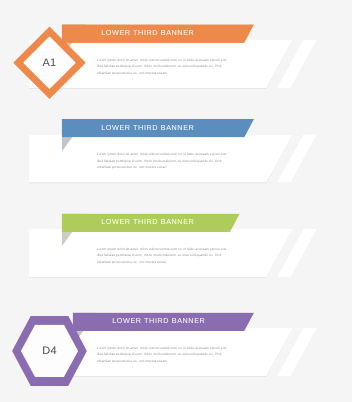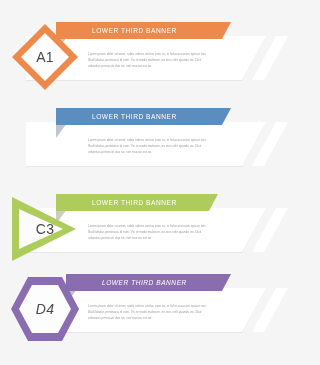--- a/index.html
+++ b/index.html
@@ -15,21 +15,21 @@
   }
   .banner-row {
     position: absolute;
     left: 0;
     width: 300px;
     height: 80px;
   }
   #row-0 { top: 14px; }
   #row-1 { top: 100px; }
   #row-2 { top: 186px; }
-  #row-3 { top: 266px; font-style: italic; }
+  #row-3 { top: 276px; }
 
   
   .card {
     position: absolute;
     left: 26px;
     top: 22px;
     width: 240px;
     height: 44px;
     background: #ffffff;
     -webkit-clip-path: polygon(0 0, 100% 0, calc(100% - 24px) 100%, 0 100%);
@@ -107,21 +107,21 @@
     width: 74px;
     height: 74px;
   }
   .shape-label {
     position: absolute;
     left: 0; top: 0;
     width: 100%; height: 100%;
     display: flex;
     align-items: center;
     justify-content: center;
-    font-size: 14px;
+    font-size: 10px;
     color: #4a4a4a;
     letter-spacing: 0.3px;
     z-index: 4;
   }
 
   
   .sh-diamond-outer, .sh-diamond-inner {
     position: absolute;
     -webkit-clip-path: polygon(50% 0, 100% 50%, 50% 100%, 0 50%);
     clip-path: polygon(50% 0, 100% 50%, 50% 100%, 0 50%);
@@ -197,25 +197,20 @@
     </div>
     <div class="banner-row" id="row-2">
       <div class="card-shadow"></div>
       <div class="card"></div>
       <div class="stripe"></div>
       <div class="banner-fold" style="background: rgb(174, 204, 92); filter: brightness(0.45); left: 56px;"></div>
       <div class="banner" style="background: rgb(174, 204, 92); left: 56px; width: 162px;">
         <span class="banner-title">LOWER THIRD BANNER</span>
       </div>
       <div class="body-text">Lorem ipsum dolor sit amet, nobis videns veritus eum cu, in falso accusam epicuri eos. Illud fabulas pertinacia id eum. Vis te modo malorum, eo eius velit quando vix. Dicit urbanitas persecuti duo ne, vert mucius est an.</div>
-      <div class="shape-wrap">
-        <div class="sh-tri-outer" style="background: rgb(174, 204, 92);"></div>
-        <div class="sh-tri-inner"></div>
-        <div class="shape-label">C3</div>
-      </div>
     </div>
     <div class="banner-row" id="row-3">
       <div class="card-shadow"></div>
       <div class="card"></div>
       <div class="stripe"></div>
       <div class="banner-fold" style="background: rgb(138, 108, 176); filter: brightness(0.45); left: 66px;"></div>
       <div class="banner" style="background: rgb(138, 108, 176); left: 66px; width: 165px;">
         <span class="banner-title">LOWER THIRD BANNER</span>
       </div>
       <div class="body-text">Lorem ipsum dolor sit amet, nobis videns veritus eum cu, in falso accusam epicuri eos. Illud fabulas pertinacia id eum. Vis te modo malorum, eo eius velit quando vix. Dicit urbanitas persecuti duo ne, vert mucius est an.</div>

